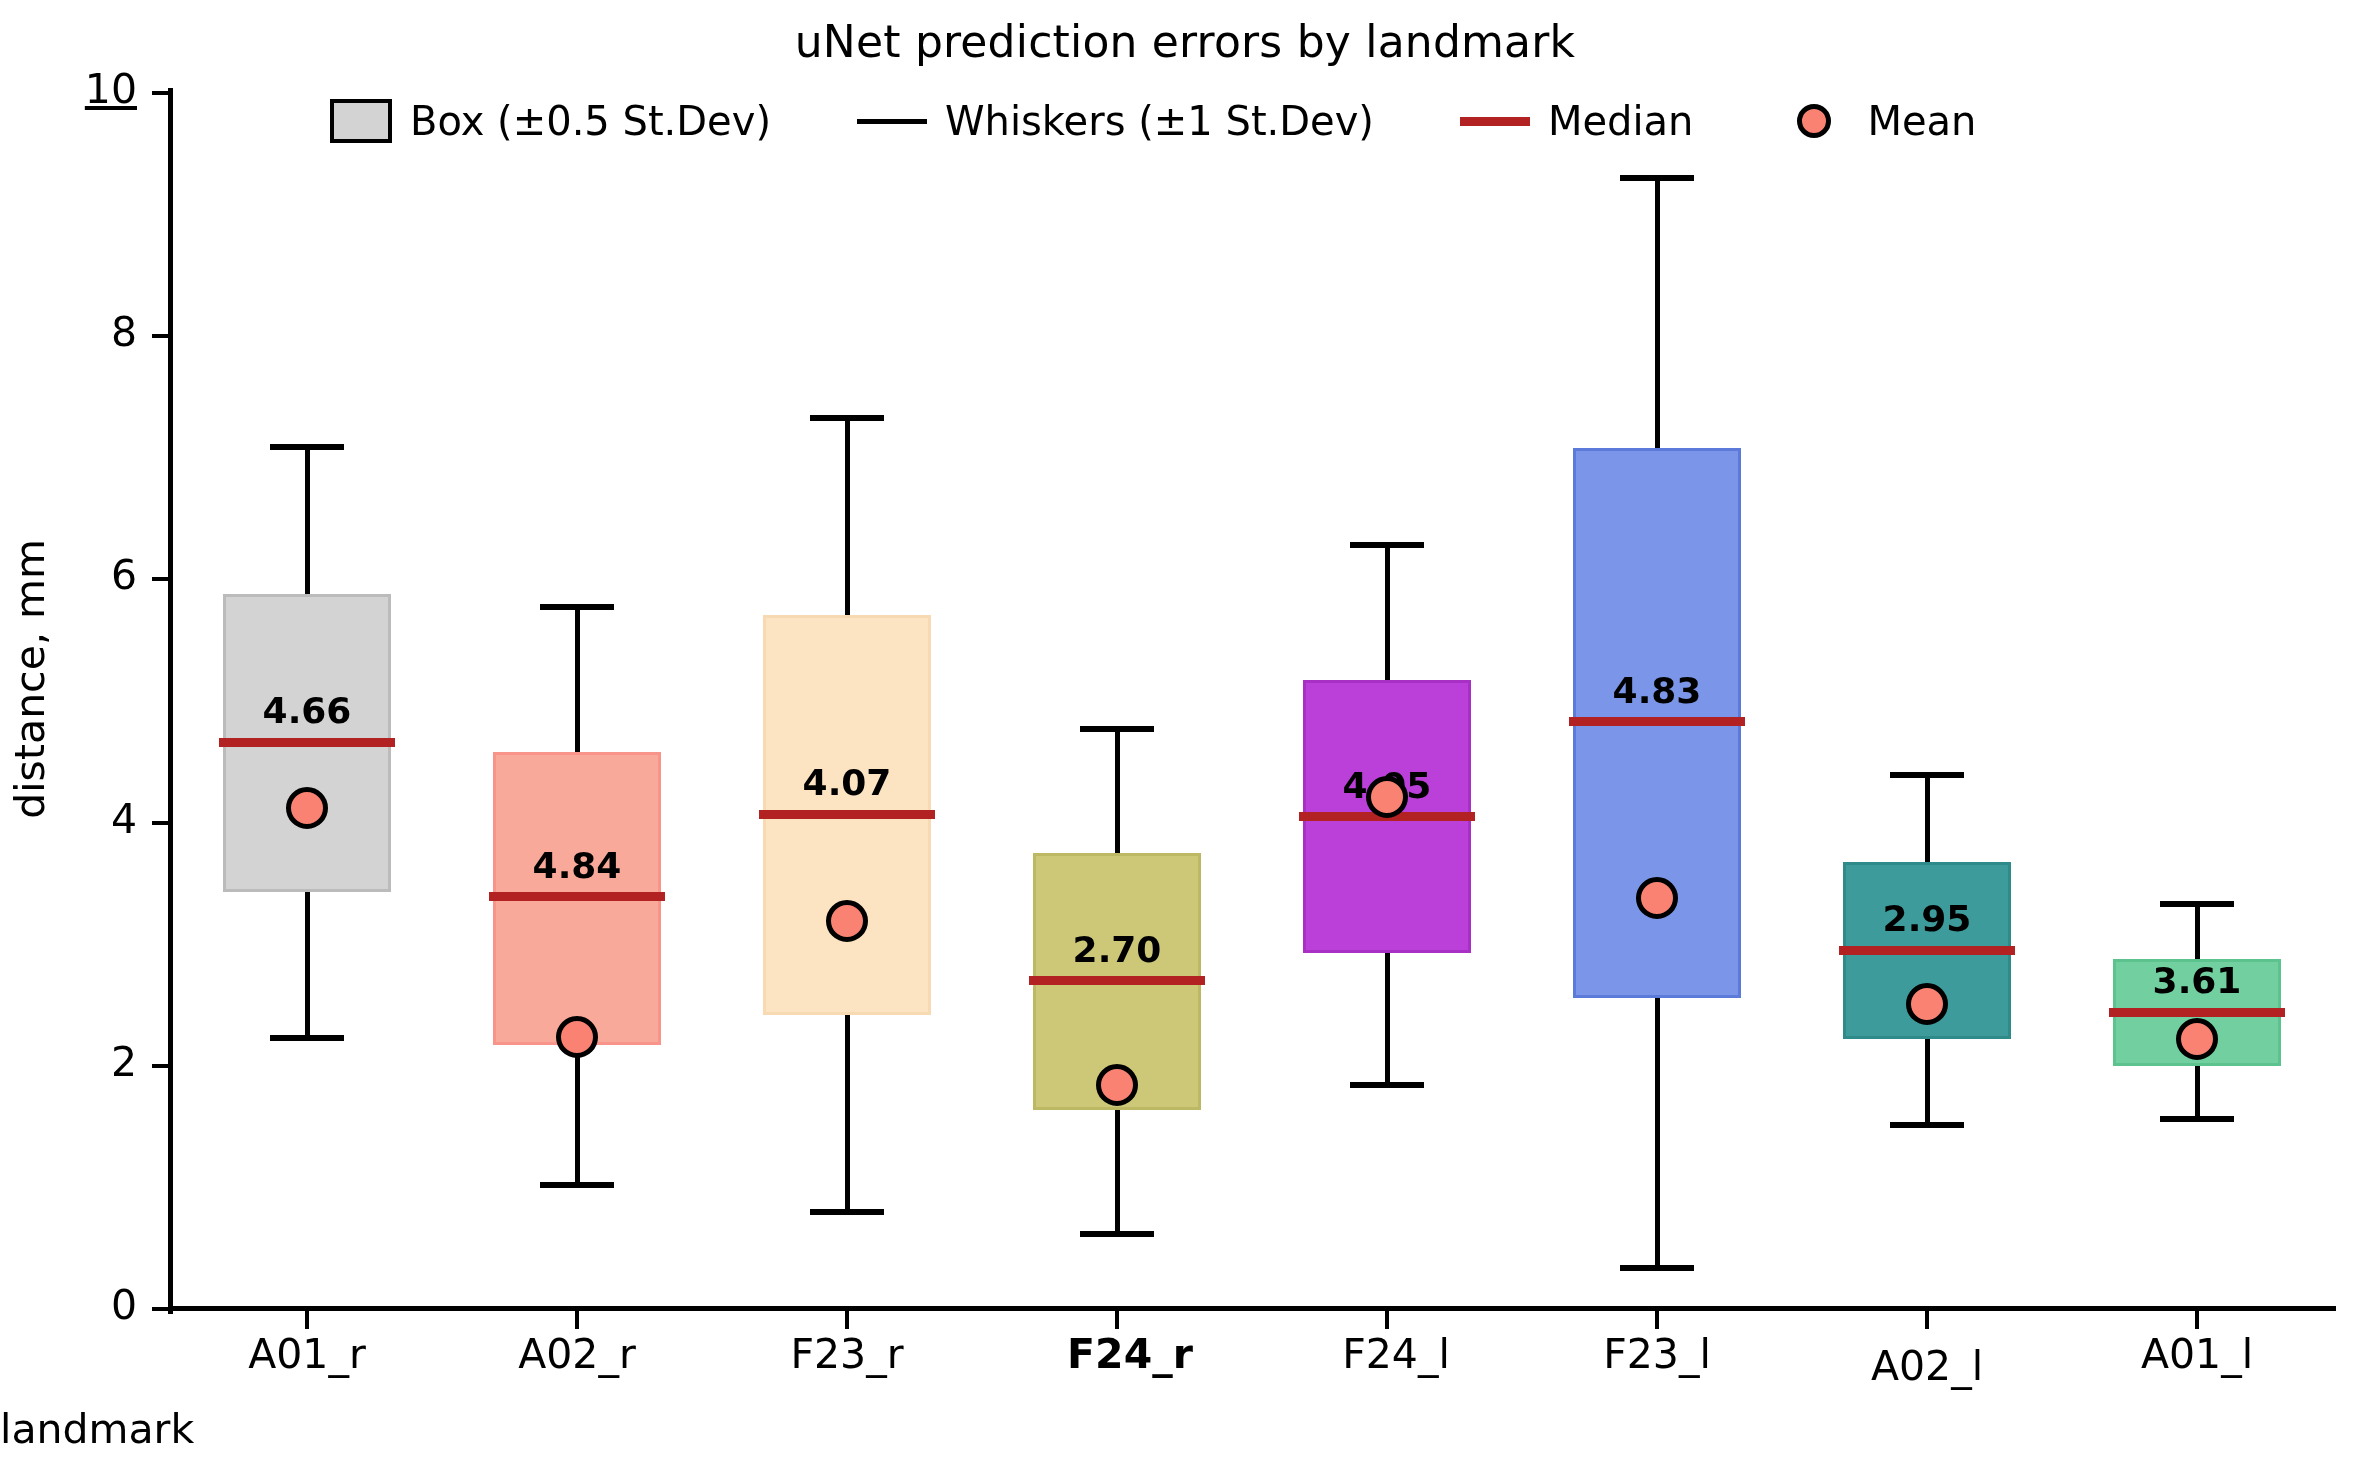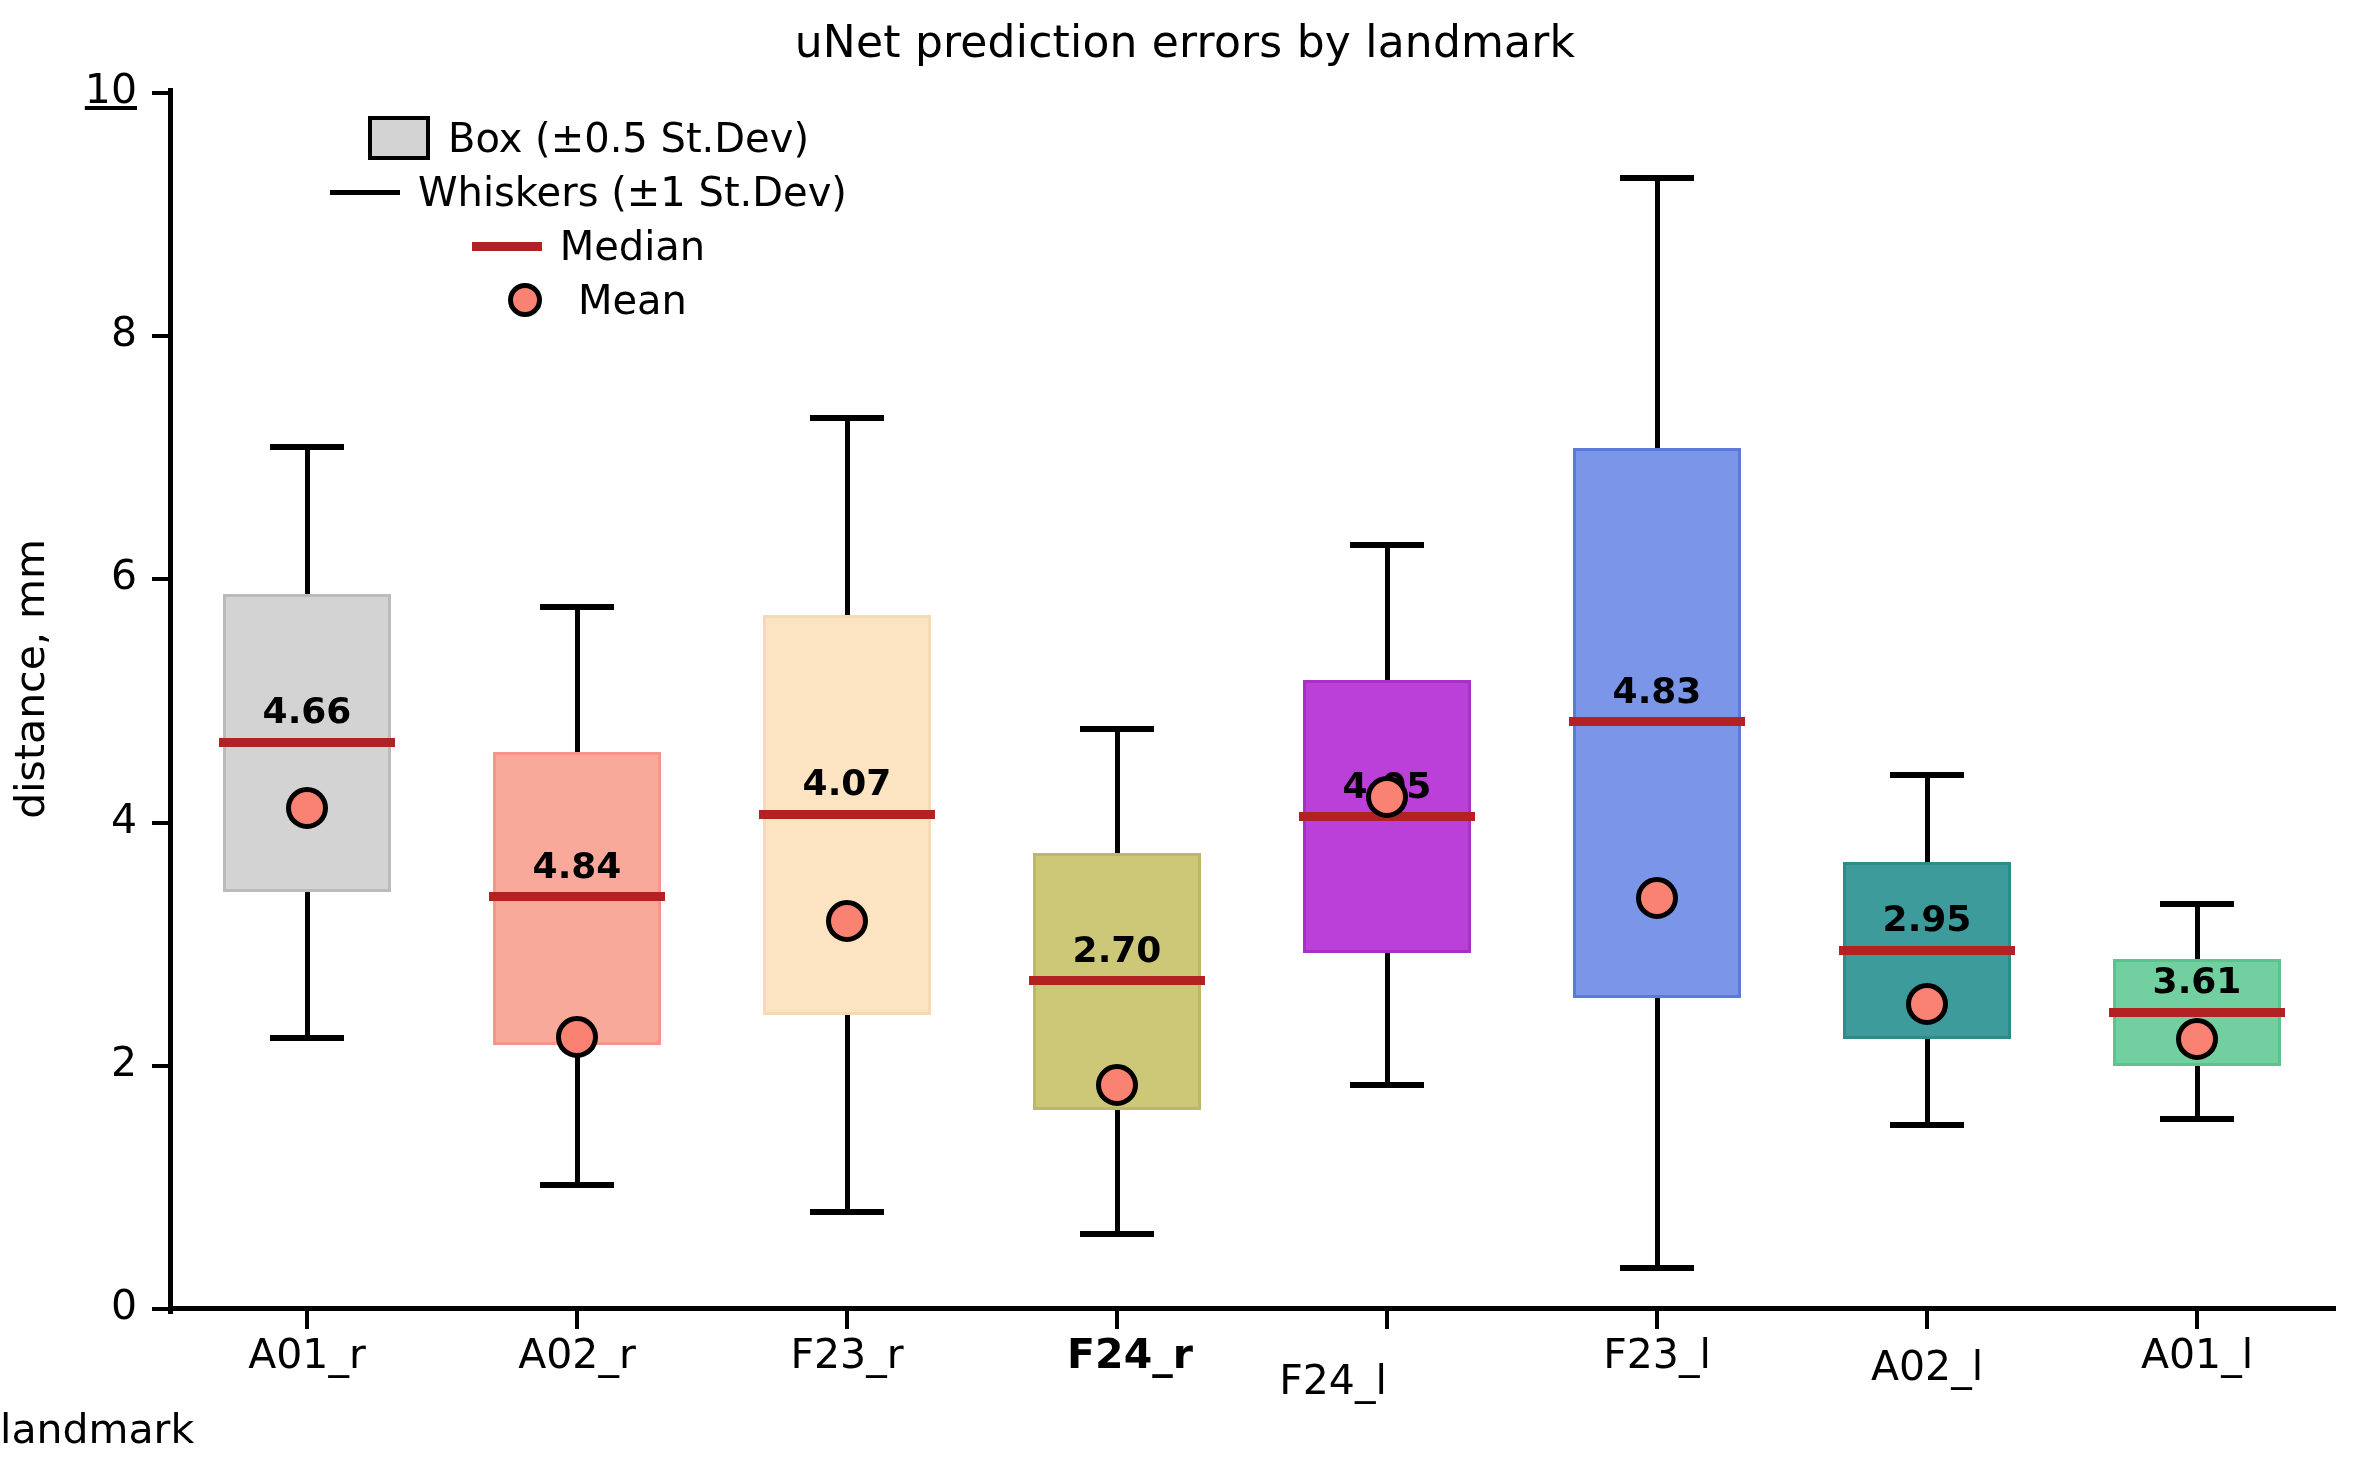--- a/index.html
+++ b/index.html
@@ -130,25 +130,25 @@
     text-align: center;
     font-size: 36px;
     font-weight: bold;
     color: #000000;
     width: 300px;
   }
   
   #legend {
     position: absolute;
     left: 330px;
-    top: 115px;
+    top: 98px;
     display: flex;
-    flex-direction: column;
+    flex-direction: row;
     align-items: center;
-    gap: 8px;
+    gap: 16px;
   }
   .legend-item {
     display: flex;
     flex-direction: row;
     align-items: center;
     gap: 18px;
     margin-right: 70px;
   }
   .legend-label {
     font-size: 40px;
@@ -213,21 +213,21 @@
   <div id="x-ticks">
       <div class="xtick-mark" style="left: 305px;"></div>
       <div class="xtick-label" style="left: 177px;">A01_r</div>
       <div class="xtick-mark" style="left: 575px;"></div>
       <div class="xtick-label" style="left: 447px;">A02_r</div>
       <div class="xtick-mark" style="left: 845px;"></div>
       <div class="xtick-label" style="left: 717px;">F23_r</div>
       <div class="xtick-mark" style="left: 1115px;"></div>
       <div class="xtick-label" style="left: 1000px; font-weight: bold;">F24_r</div>
       <div class="xtick-mark" style="left: 1385px;"></div>
-      <div class="xtick-label" style="left: 1203px; margin-top: 26px;">F24_l</div>
+      <div class="xtick-label" style="left: 1266px;">F24_l</div>
       <div class="xtick-mark" style="left: 1655px;"></div>
       <div class="xtick-label" style="left: 1527px;">F23_l</div>
       <div class="xtick-mark" style="left: 1925px;"></div>
       <div class="xtick-label" style="left: 1797px; margin-top: 12px;">A02_l</div>
       <div class="xtick-mark" style="left: 2195px;"></div>
       <div class="xtick-label" style="left: 2067px;">A01_l</div>
     </div>
 
   <div id="boxes-layer">
       <div class="whisker-line" style="left: 304.5px; top: 446.856px; height: 147.136px;"></div>

